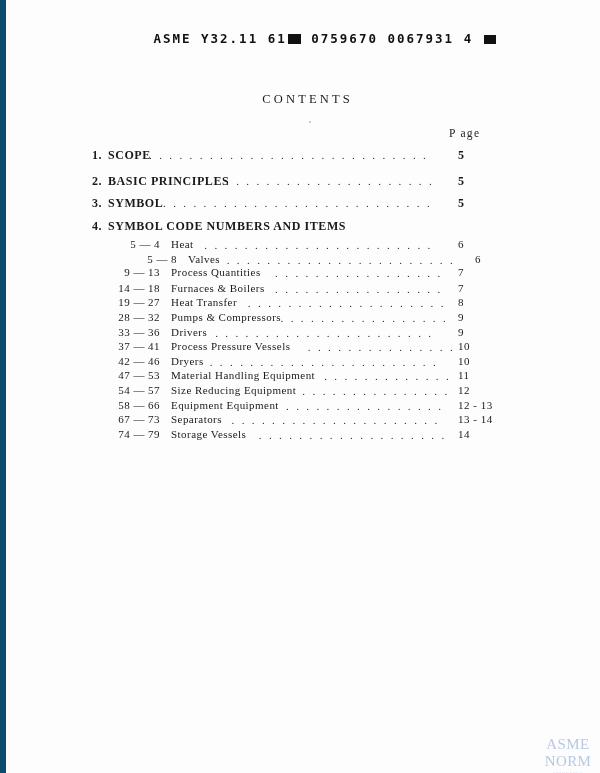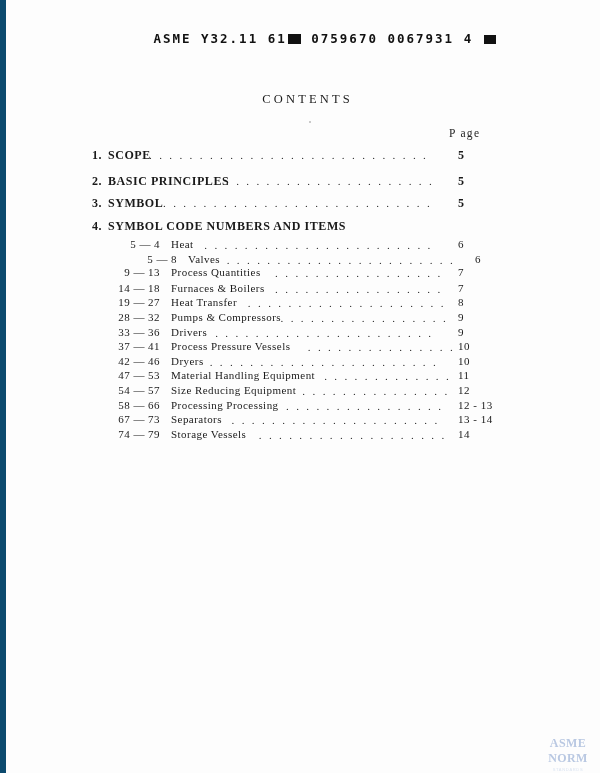--- a/index.html
+++ b/index.html
@@ -145,24 +145,23 @@
   
   #watermark {
     position: absolute;
     left: 530px;
     top: 736px;
     text-align: center;
     user-select: none;
   }
   #watermark .wm-main {
     font-family: "Liberation Serif", "DejaVu Serif", serif;
-    font-size: 12px;
+    font-size: 15px;
     letter-spacing: 0.4px;
     color: #b9c8e2;
-    font-weight: bold;
   }
   #watermark .wm-sub {
     margin-top: 1px;
     font-family: "Liberation Sans", sans-serif;
     font-size: 4px;
     letter-spacing: 0.7px;
     color: #dbe4f1;
   }
 </style>
 </head>
@@ -264,21 +263,21 @@
         <span class="pg">11</span>
       </div>
       <div class="row sub" style="top: 384px;">
         <span class="range">54 — 57</span>
         <span class="title">Size Reducing Equipment</span>
         <span class="leader" style="left: 296.35px; width: 151.65px; top: 1px;">...............</span>
         <span class="pg">12</span>
       </div>
       <div class="row sub" style="top: 398.6px;">
         <span class="range">58 — 66</span>
-        <span class="title">Processing Processing</span>
+        <span class="title">Equipment Equipment</span>
         <span class="leader" style="left: 280px; width: 168px; top: 1px;">................</span>
         <span class="pg">12 - 13</span>
       </div>
       <div class="row sub" style="top: 413.2px;">
         <span class="range">67 — 73</span>
         <span class="title">Separators</span>
         <span class="leader" style="left: 225.5px; width: 222.5px; top: 1px;">.....................</span>
         <span class="pg">13 - 14</span>
       </div>
       <div class="row sub" style="top: 427.8px;">

